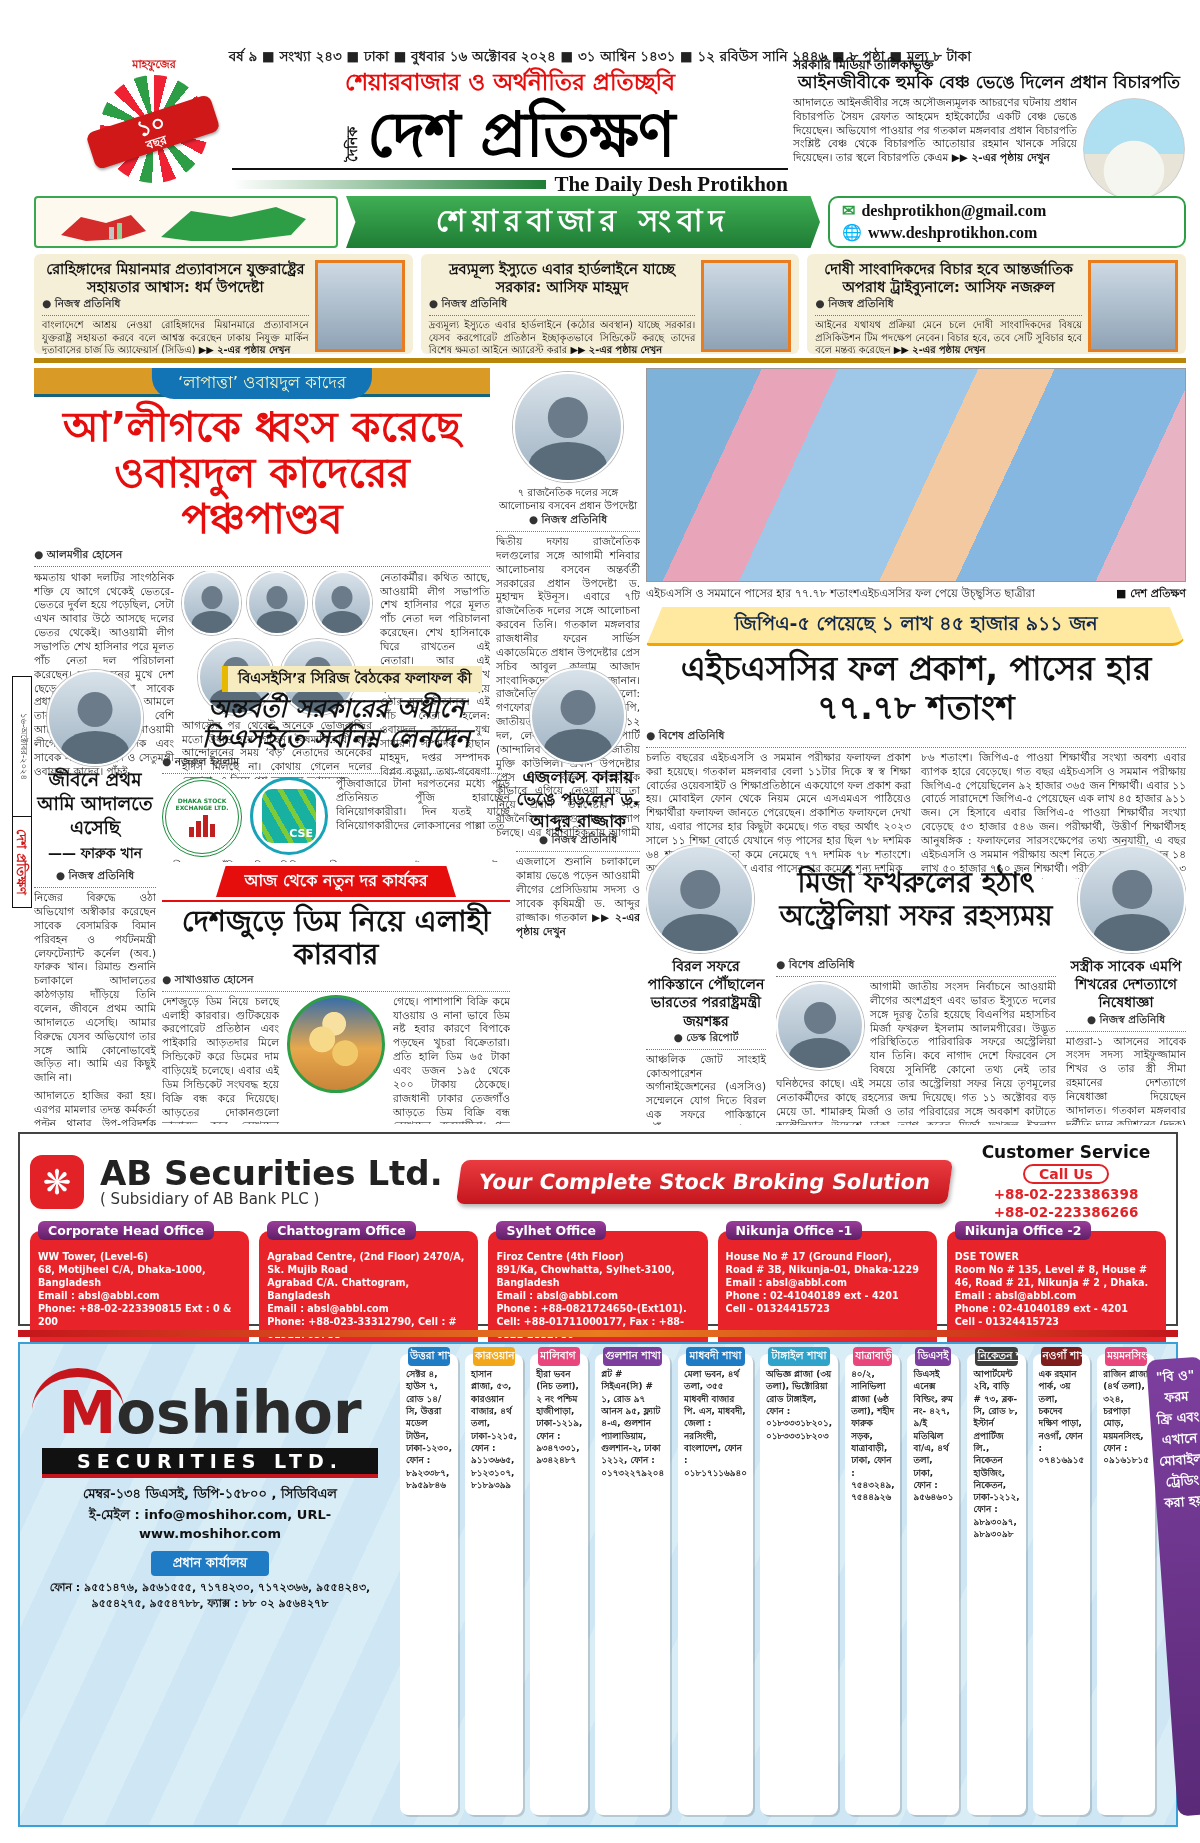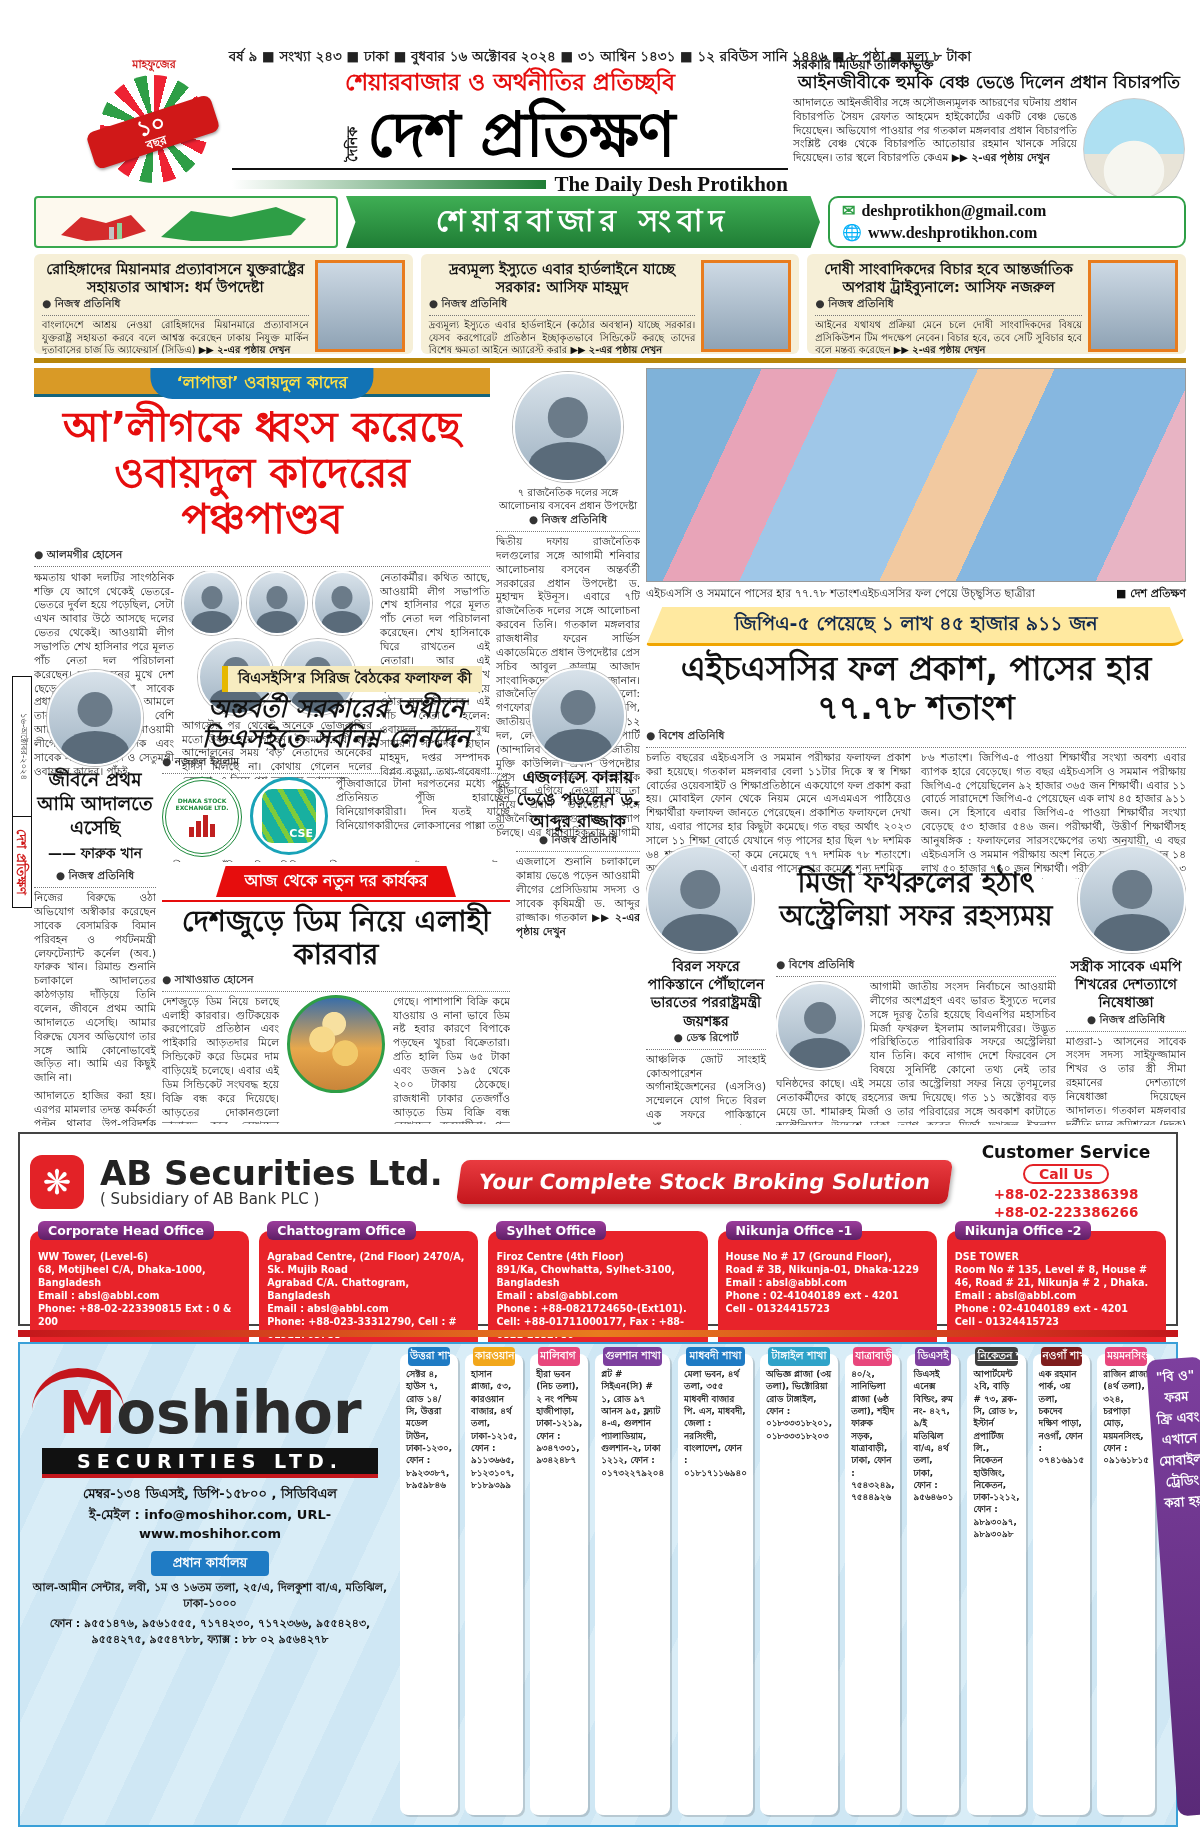--- a/index.html
+++ b/index.html
@@ -48,21 +48,21 @@
   .sbody{font-size:9.8px;line-height:1.28;}
   
   .goldrule{left:34px;top:358px;width:1152px;height:5px;background:#b8860b;}
   
   .spine{left:12px;top:676px;width:18px;height:230px;display:flex;flex-direction:column;border:1px solid #111;}
   .spine-date{flex:1;background:#fff;color:#333;writing-mode:vertical-rl;font-size:8.5px;text-align:center;border-bottom:1px solid #111;}
   .spine-name{height:90px;background:#fff;color:#d01818;writing-mode:vertical-rl;font-weight:bold;font-size:13px;text-align:center;}
   
   .lead{left:34px;top:368px;width:456px;}
   .goldband{height:26px;background:#d99a26;position:relative;border-bottom:3px solid #14647d;}
-  .kicker{position:absolute;left:50%;transform:translateX(-50%);top:0;background:#1273b5;color:#fde047;font-weight:bold;font-size:16.5px;padding:2px 26px;border-radius:0 0 22px 22px;white-space:nowrap;}
+  .kicker{position:absolute;left:50%;transform:translateX(-50%);top:0;background:#1273b5;color:#fef9c3;font-weight:normal;font-size:16.5px;padding:2px 26px;border-radius:0 0 22px 22px;white-space:nowrap;}
   .lead-head{color:#e60d0d;font-weight:bold;font-size:41px;line-height:1.12;text-align:center;margin-top:8px;}
   .lead-byline{margin-top:4px;}
   .lead-bottom{display:flex;gap:8px;margin-top:4px;height:208px;overflow:hidden;}
   .lead-c1{width:140px;flex:none;}
   .cluster{width:190px;flex:none;}
   .crow{display:flex;justify-content:center;gap:6px;margin-bottom:4px;}
   .portrait{border-radius:50%;background:linear-gradient(#d8e2ea,#9fb2c2);border:2px solid #fff;box-shadow:0 0 0 1px #bbb;position:relative;overflow:hidden;}
   .portrait::before{content:"";position:absolute;left:50%;top:22%;width:38%;height:38%;transform:translateX(-50%);border-radius:50%;background:#6b7b89;}
   .portrait::after{content:"";position:absolute;left:50%;bottom:-8%;width:74%;height:44%;transform:translateX(-50%);border-radius:50% 50% 0 0;background:#5a6b7a;}
   .p62{width:60px;height:60px;}
@@ -447,21 +447,20 @@
   <div class="abs mosh">
     <div class="m-left">
       <div class="m-brand">
         <span class="m-arc"></span>
         <b>M</b><span>oshihor</span>
       </div>
       <div class="m-band">SECURITIES LTD.</div>
       <div class="m-member">মেম্বর-১৩৪ ডিএসই, ডিপি-১৫৮০০ , সিডিবিএল</div>
       <div class="m-email">ই-মেইল : info@moshihor.com, URL- www.moshihor.com</div>
       <div class="m-headpill">প্রধান কার্যালয়</div>
-      <div class="m-addr">আল-আমীন সেন্টার, লবী, ১ম ও ১৬তম তলা, ২৫/এ, দিলকুশা বা/এ, মতিঝিল, ঢাকা-১০০০</div>
       <div class="m-addr">ফোন : ৯৫৫১৪৭৬, ৯৫৬১৫৫৫, ৭১৭৪২৩০, ৭১৭২৩৬৬, ৯৫৫৪২৪৩, ৯৫৫৪২৭৫, ৯৫৫৪৭৮৮, ফ্যাক্স : ৮৮ ০২ ৯৫৬৪২৭৮</div>
     </div>
     <div class="m-cols">
       <div class="m-col">
         <div class="m-card">
             <div class="m-pill" style="background: rgb(31, 123, 196);">উত্তরা শাখা</div>
             <div class="m-body">সেক্টর ৪, হাউস ৭, রোড ১৪/সি, উত্তরা মডেল টাউন, ঢাকা-১২৩০, ফোন : ৮৯২৩৩৮৭, ৮৯৫৯৮৪৬</div>
           </div>
         <div class="m-card">
             <div class="m-pill" style="background: rgb(242, 167, 27);">কারওয়ান বাজার শাখা</div>

